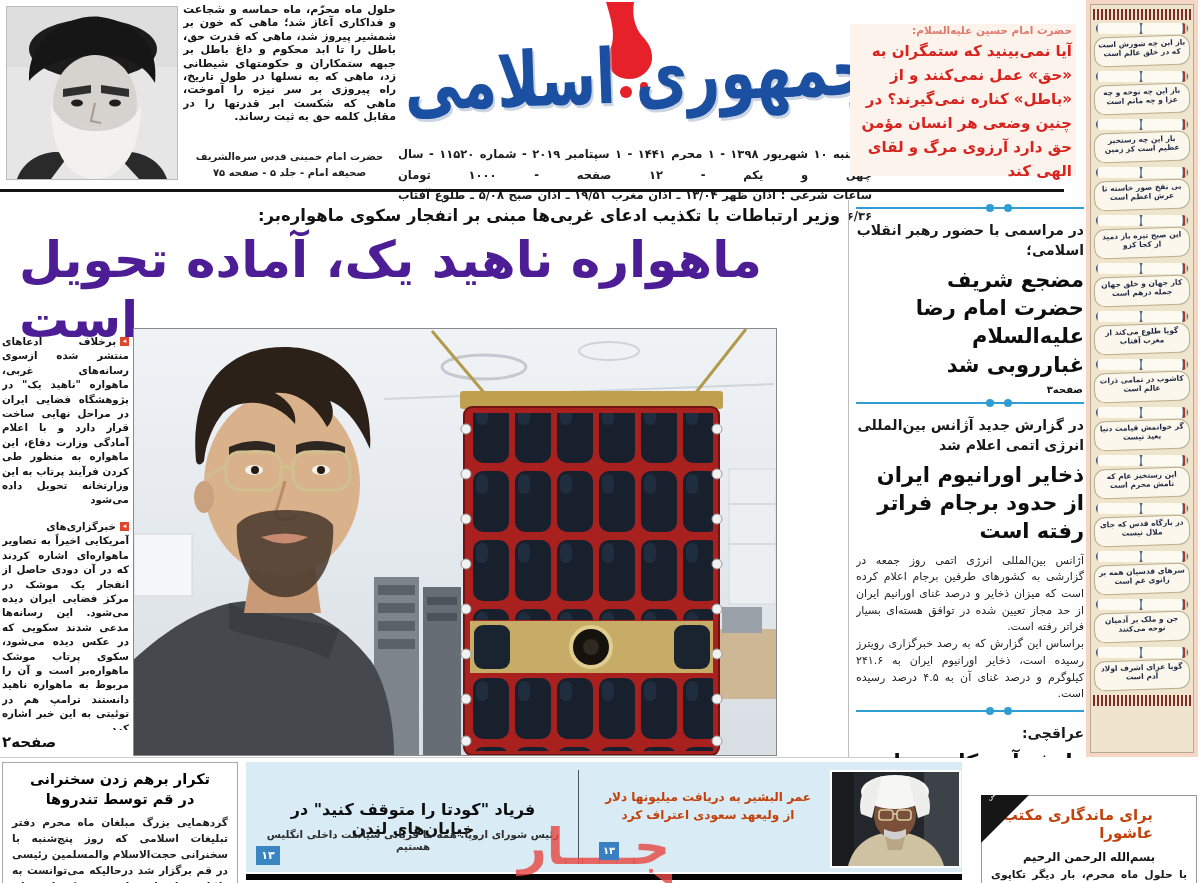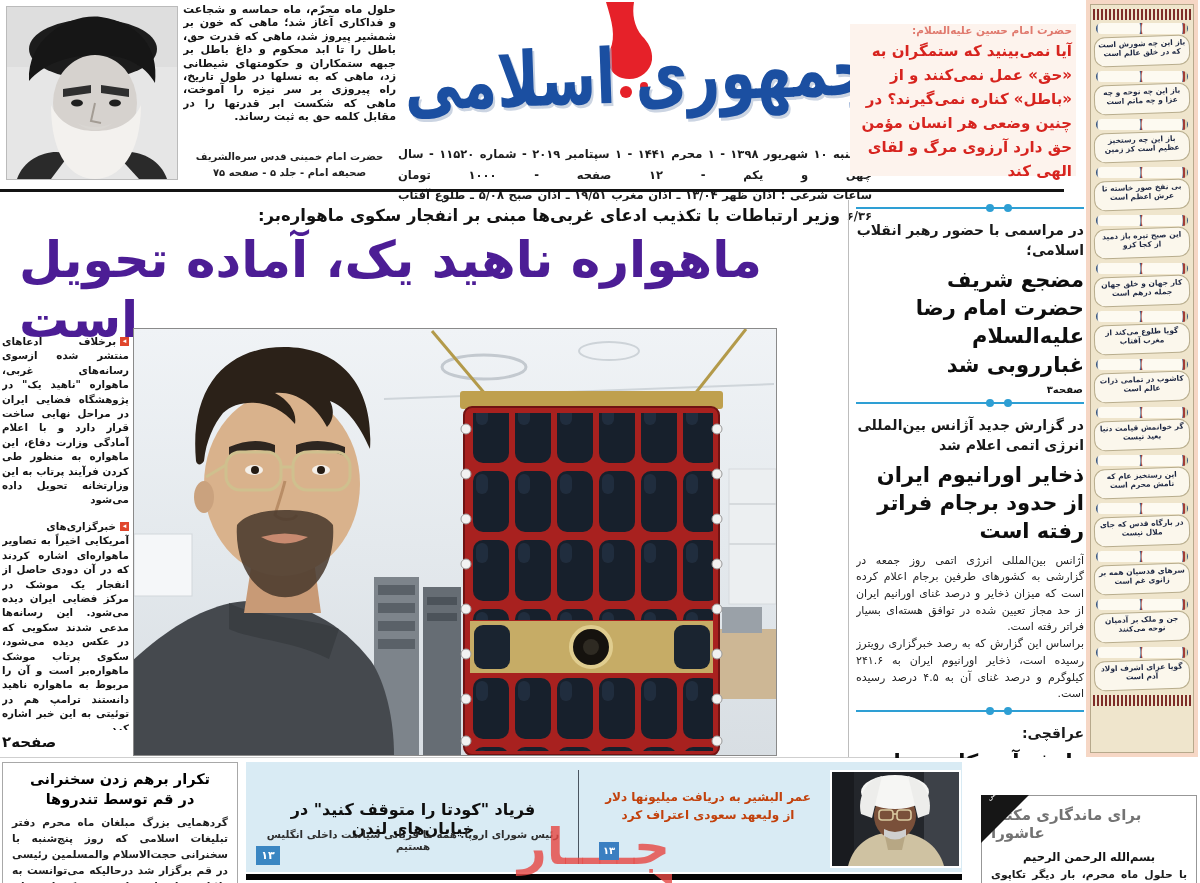--- a/index.html
+++ b/index.html
@@ -79,21 +79,21 @@
   .jar-logo::after{content:'';position:absolute;right:-2px;bottom:-6px;width:0;height:0;
       border-top:14px solid rgba(230,73,69,0.82);border-left:18px solid transparent;}
   .black-bar{left:246px;top:874px;width:716px;height:6px;background:#050505;}
 
   .editorial-box{left:981px;top:795px;width:216px;height:200px;border:1px solid #979797;background:#fff;
       box-sizing:border-box;padding:6px 9px;}
   .ed-ribbon{position:absolute;left:-1px;top:-1px;width:0;height:0;
       border-top:48px solid #161616;border-right:48px solid transparent;}
   .ed-ribbon span{position:absolute;left:2px;top:-44px;display:block;width:54px;transform:rotate(-45deg);
       transform-origin:0 0;color:#fff;font-size:7px;text-align:center;}
-  .ed-headline{color:#737373;font-size:15px;font-weight:800;text-align:left;padding-right:34px;margin-top:4px;}
+  .ed-headline{color:#c2410c;font-size:15px;font-weight:800;text-align:right;padding-right:34px;margin-top:4px;}
   .ed-bismillah{text-align:center;font-size:11.5px;font-weight:700;margin-top:8px;color:#151515;}
   .ed-body{font-size:10.8px;font-weight:600;line-height:1.55;text-align:justify;margin-top:3px;color:#1b1b1b;}
 </style>
 </head>
 <body>
 
 <div id="page">
 
   <div class="abs khomeini-photo">
     <svg width="170" height="172" viewBox="0 0 170 172">

